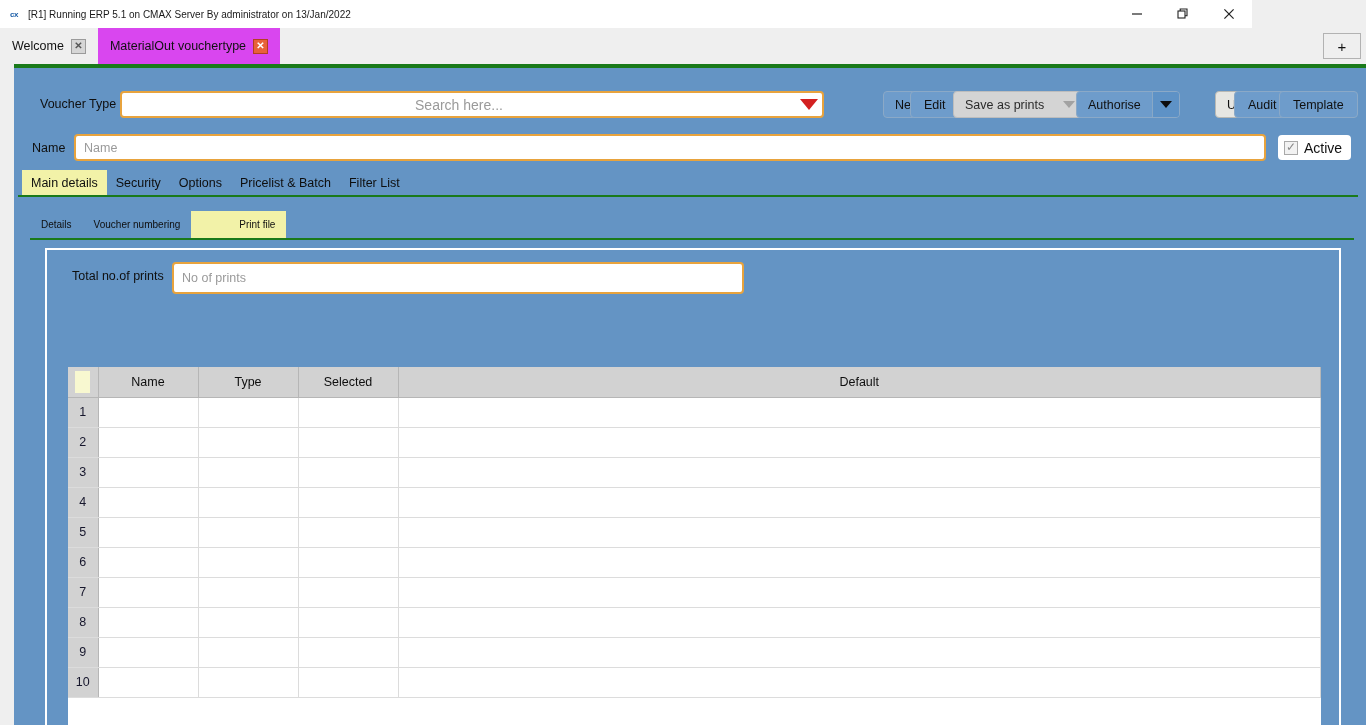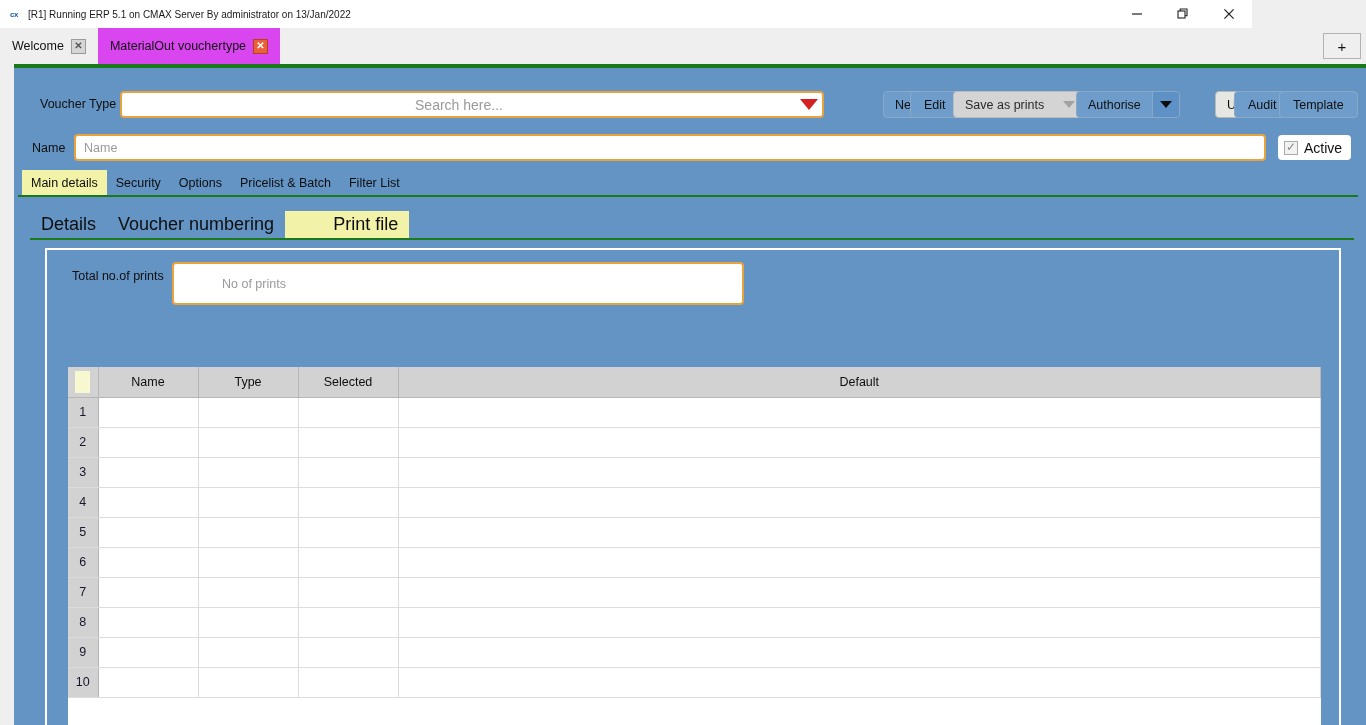--- a/index.html
+++ b/index.html
@@ -189,40 +189,40 @@
   }
 
   
   #tabs-sub {
     position: absolute; left: 16px; top: 143px;
     display: flex; align-items: stretch; height: 27px;
   }
   .stab {
     display: flex; align-items: center;
     padding: 0 11px; height: 27px;
-    font-size: 18px; color: #0e0e0e;
+    font-size: 10px; color: #0e0e0e;
     white-space: nowrap;
   }
   .stab.active { background: #f2f2a8; padding-left: 48px; }
   #subsep {
     position: absolute; left: 16px; top: 170px; width: 1324px; height: 2px;
     background: #1a7a1a;
   }
 
   
   #panel {
     position: absolute; left: 31px; top: 180px; width: 1296px; height: 477px;
     border: 2px solid #ffffff; border-bottom: 0;
     background: transparent;
   }
   #lbl-prints { left: 25px; top: 19px; }
   #prints-wrap {
-    position: absolute; left: 125px; top: 12px; width: 572px; height: 43px;
+    position: absolute; left: 125px; top: 12px; width: 572px; height: 32px;
     background: #ffffff; border: 2px solid #e8a33d; border-radius: 4px;
-    display: flex; align-items: flex-start; padding-left: 40px;
+    display: flex; align-items: flex-start;
   }
   #prints-input {
     border: 0; outline: 0; background: transparent;
     flex: 1; height: 100%; padding: 0 8px;
     font-family: "Liberation Sans", sans-serif; font-size: 12.5px; color: #222;
   }
   #prints-input::placeholder { color: #9a9a9a; }
 
   
   #grid {

